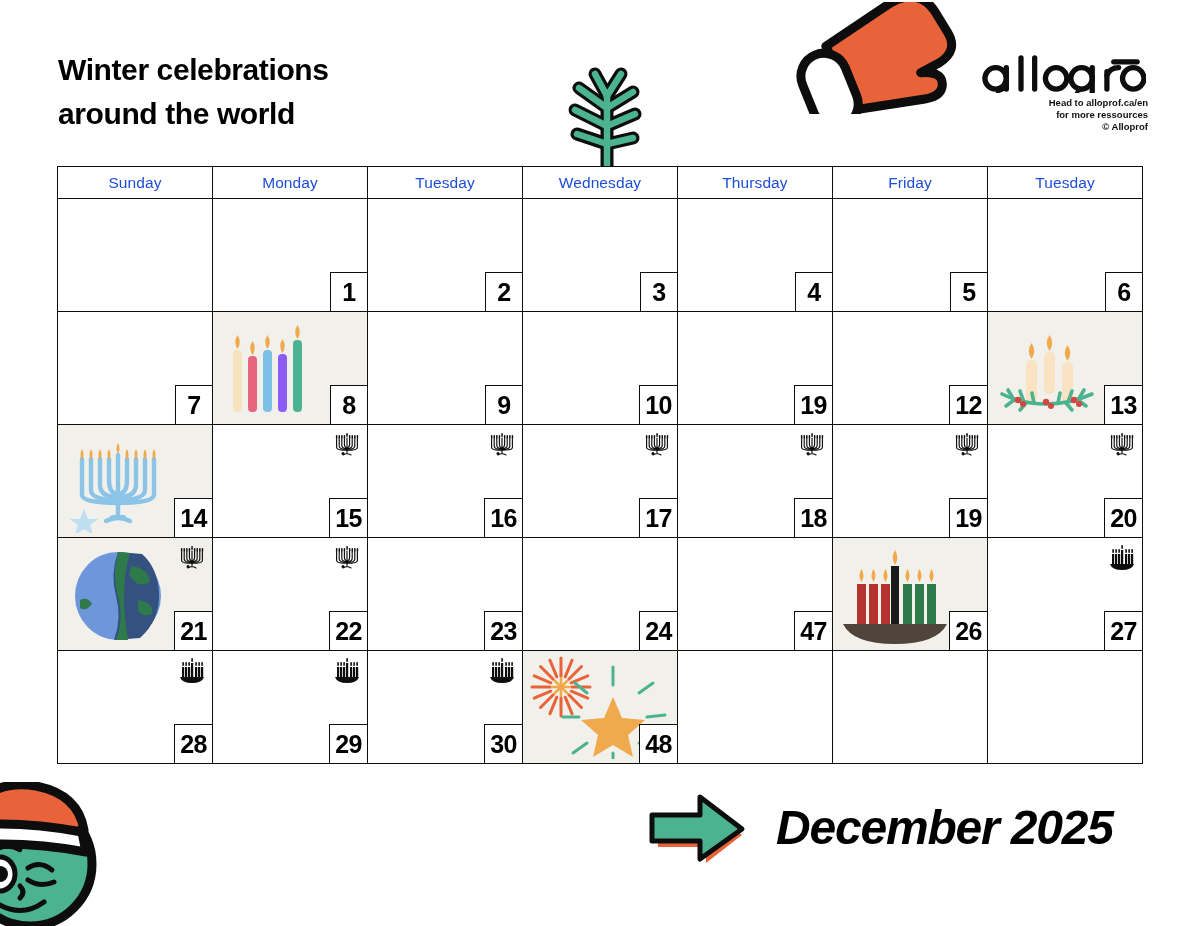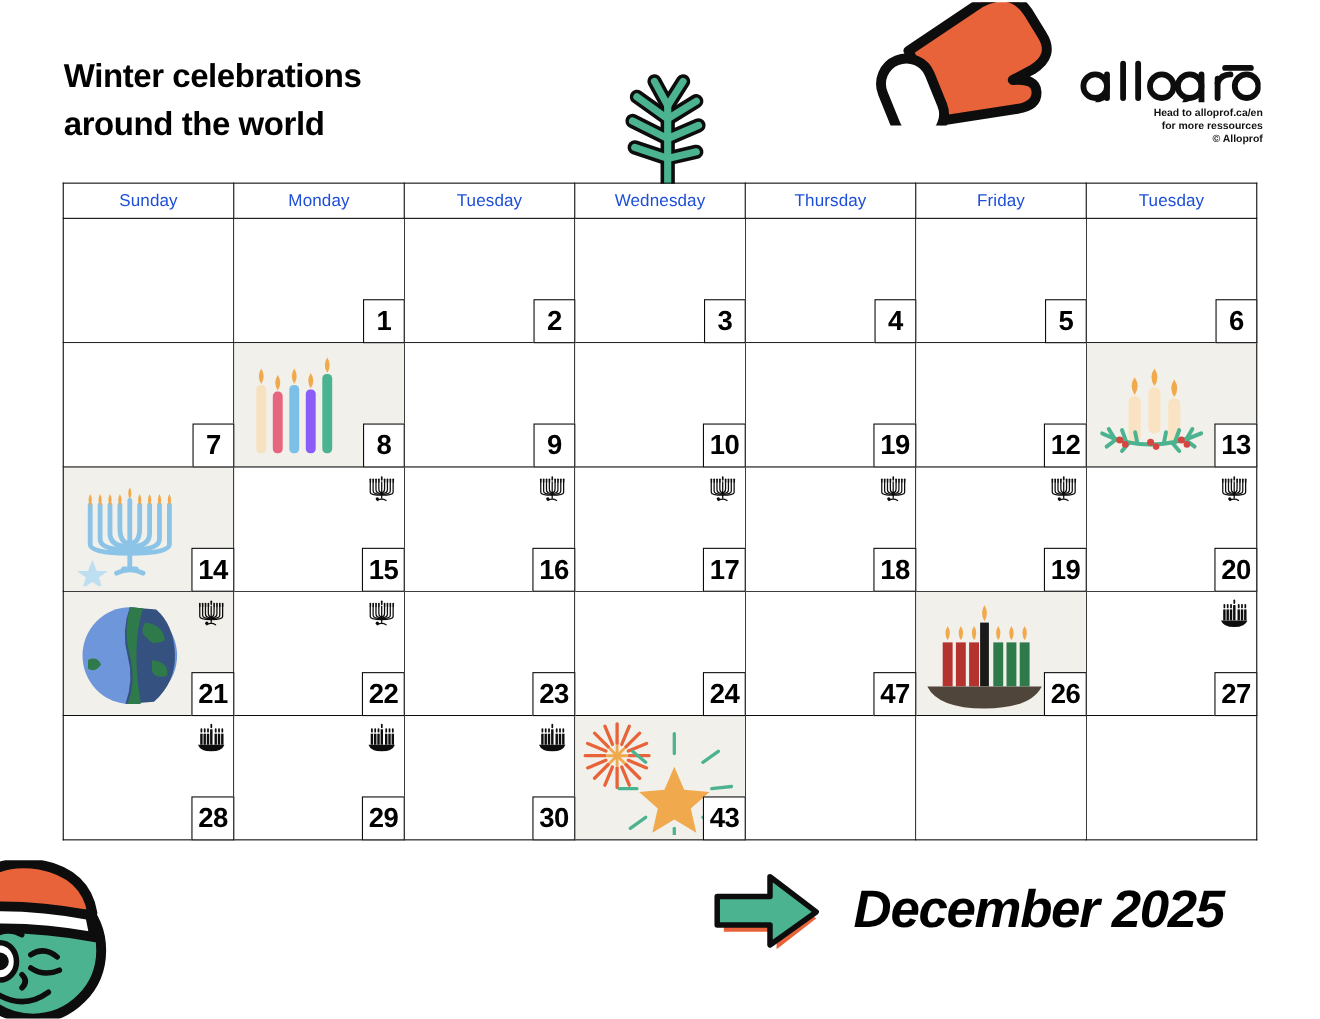--- a/index.html
+++ b/index.html
@@ -696,21 +696,21 @@
                 <path d="M86 30 L86 12"></path>
                 <path d="M112 38 L126 28"></path>
                 <path d="M120 62 L138 60"></path>
                 <path d="M112 88 L126 98"></path>
                 <path d="M86 98 L86 112"></path>
                 <path d="M60 88 L46 98"></path>
                 <path d="M52 62 L36 62"></path>
                 <path d="M60 38 L48 28"></path>
               </g>
             </svg></div>
-          <div class="date-box">43</div>
+          <div class="date-box">48</div>
         </td>
         <td class="day"></td>
         <td class="day"></td>
         <td class="day"></td>
       </tr>
     </tbody>
 </table>
 
 <svg id="mascot" viewBox="0 0 140 150">
   <circle cx="52" cy="82" r="62" fill="#4CB391" stroke="#0d0d0d" stroke-width="9"></circle>

